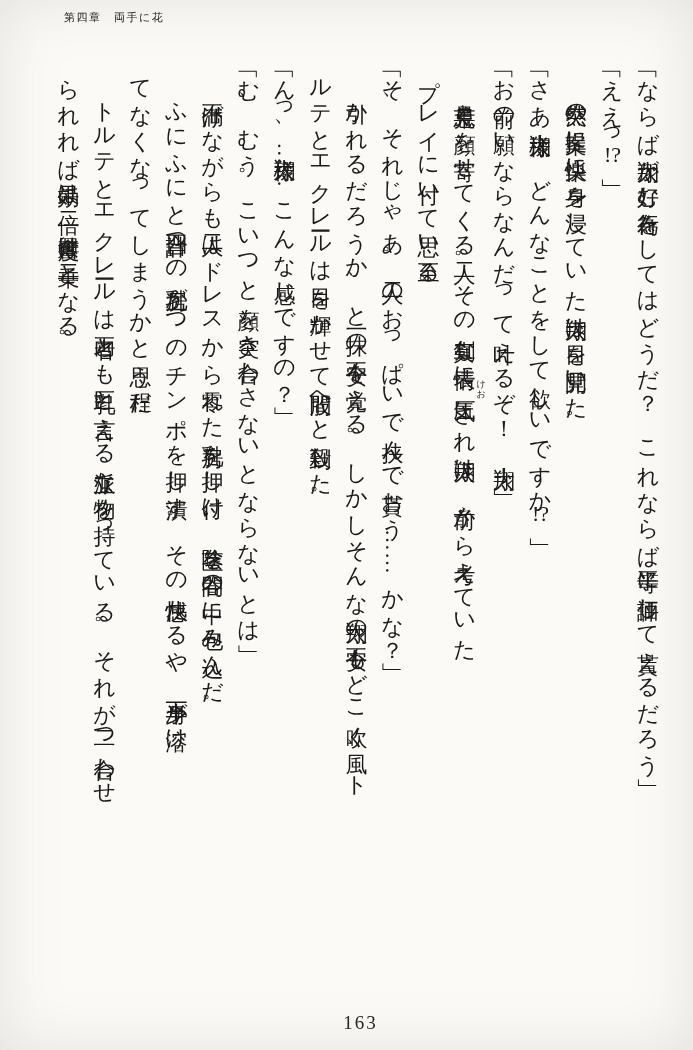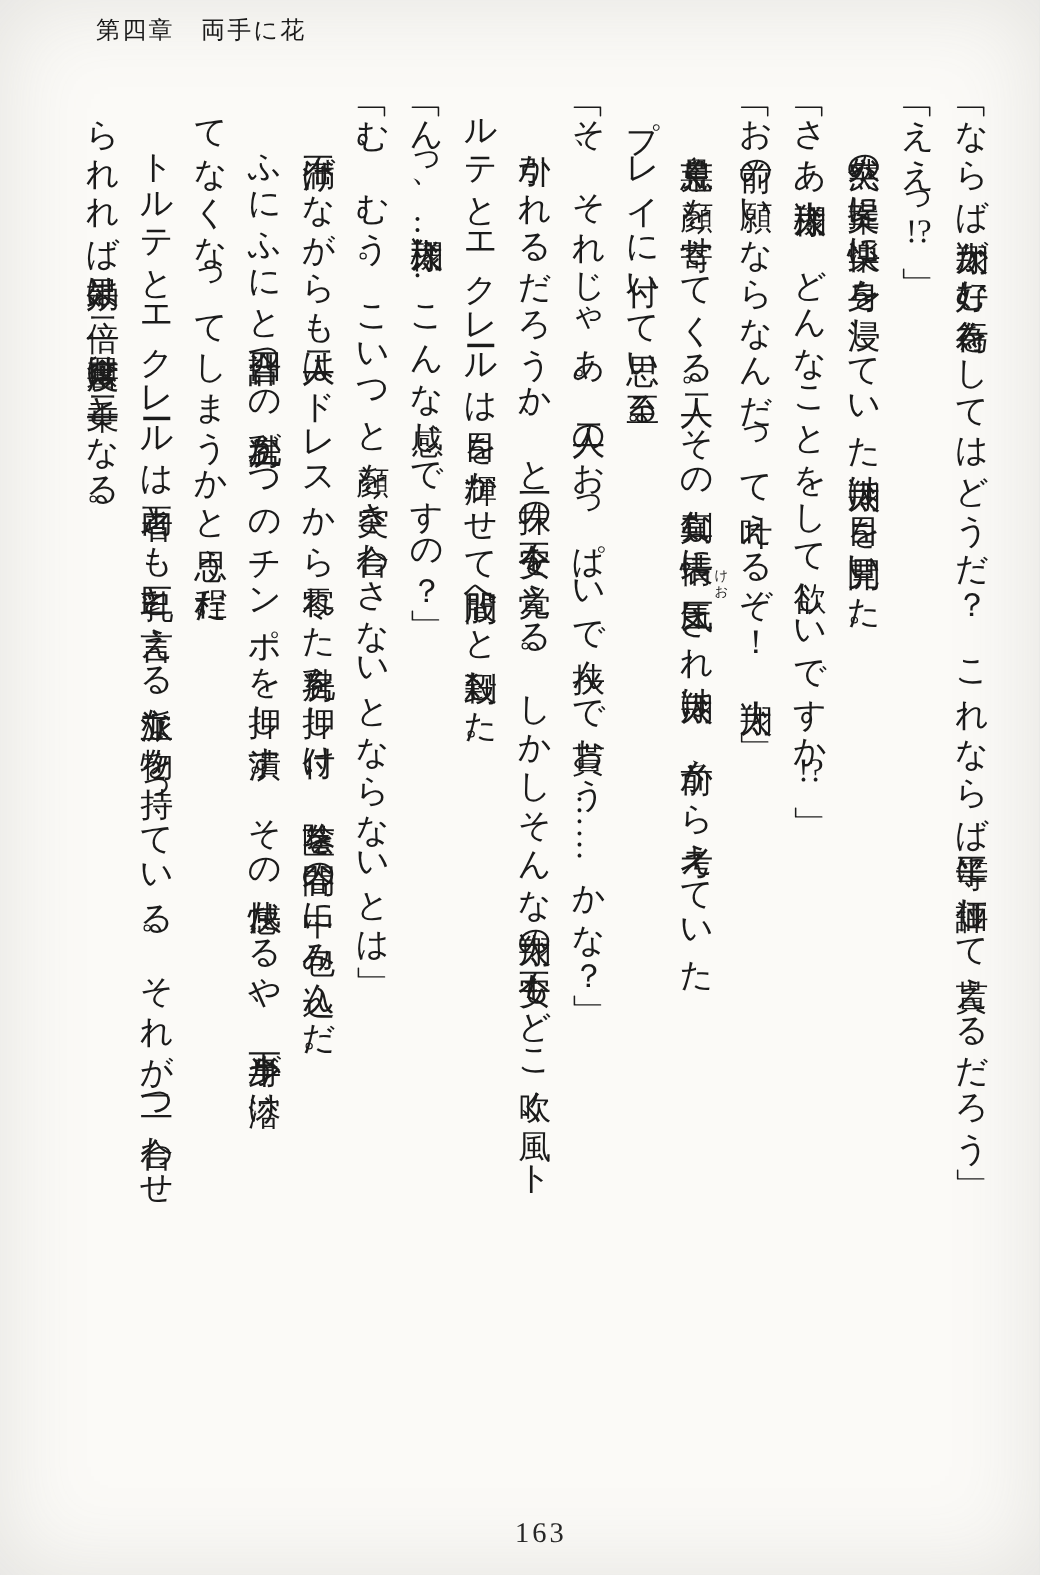--- a/index.html
+++ b/index.html
@@ -10,21 +10,21 @@
     margin: 0 auto;
     background: #fbfaf7;
     overflow: hidden;
     font-family: "Liberation Serif", serif;
     box-shadow: inset 0 0 60px rgba(120,120,118,0.18);
   }
   .chapter-header {
     position: absolute;
     left: 64px;
     top: 10px;
-    font-size: 16px;
+    font-size: 11px;
     letter-spacing: 1.5px;
     color: #1b1b1b;
     white-space: pre;
   }
   .text-block {
     position: absolute;
     top: 64px;
     right: 27px;
     height: 948px;
     writing-mode: vertical-rl;

